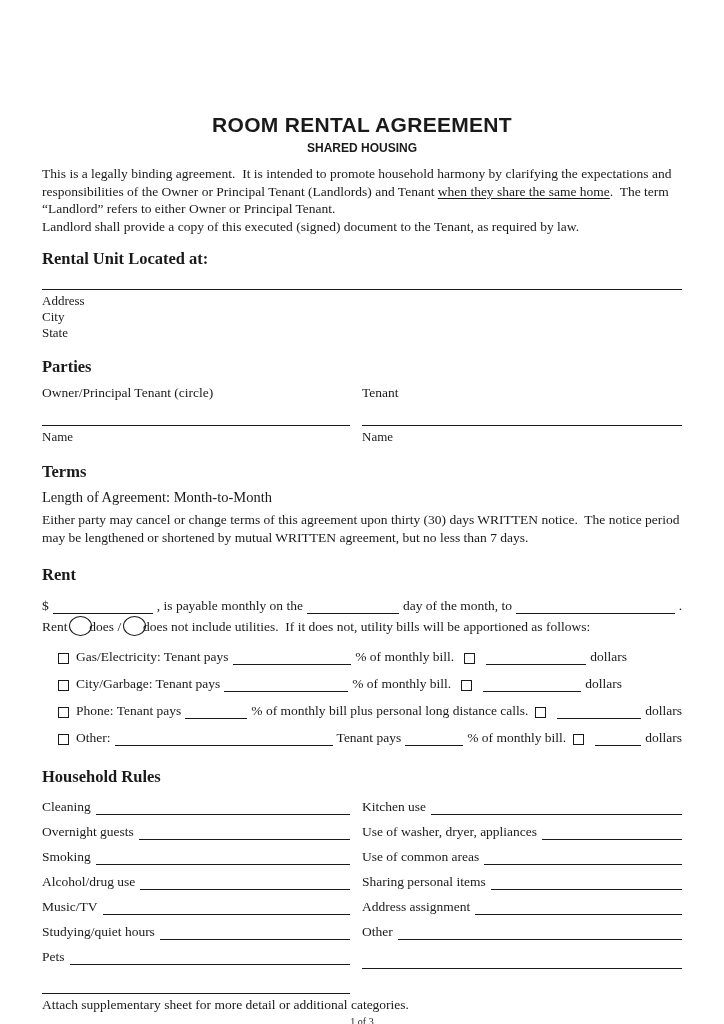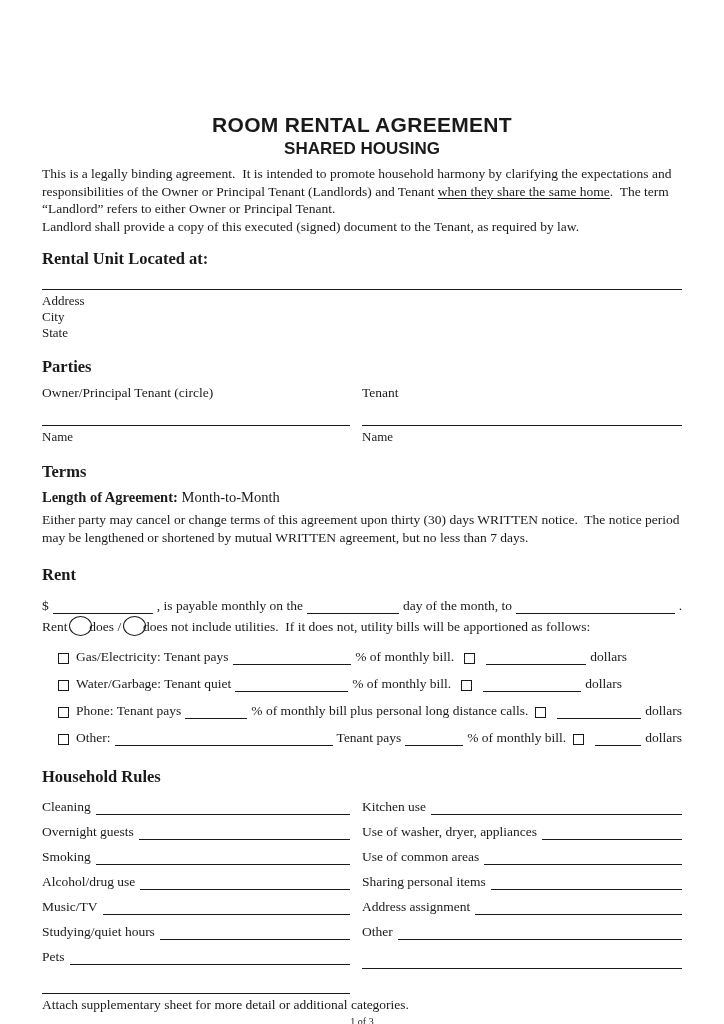--- a/index.html
+++ b/index.html
@@ -14,21 +14,21 @@
     margin: 0 auto;
     overflow: hidden;
   }
   .title {
     font-family: "Liberation Sans", sans-serif;
     font-weight: 700; font-size: 21px; line-height: 23px;
     text-align: center; letter-spacing: .3px;
   }
   .subtitle {
     font-family: "Liberation Sans", sans-serif;
-    font-weight: 700; font-size: 17px; line-height: 19px;
+    font-weight: 700; font-size: 12px; line-height: 19px;
     text-align: center; margin-top: 3px; margin-bottom: 7px;
   }
   .body-text { font-size: 13.5px; line-height: 17.6px; }
   .u { text-decoration: underline; text-underline-offset: 2px; }
   .sec-heading { font-size: 16.5px; font-weight: 700; }
   .mt-rental { margin-top: 14px; }
   .full-line { border-bottom: 1.6px solid #1a1a1a; height: 1px; margin-top: 20px; }
   .labels-row { display: flex; font-size: 13px; margin-top: 3px; flex-direction: column; }
   .labels-row .grow { flex: 1; }
   .labels-row .city-w { width: 150px; }
@@ -83,21 +83,21 @@
     <div class="col-l line-under"></div>
     <div class="col-r line-under"></div>
   </div>
   <div class="two-col">
     <span class="col-l small-label">Name</span>
     <span class="col-r small-label">Name</span>
   </div>
 
   <div class="sec-heading" style="margin-top:17px">Terms</div>
   <div style="font-size:14.5px; margin-top:7px">
-    <span style="font-weight:700">Length of Agreement:</span>
+    <span style="font-weight:400">Length of Agreement:</span>
     <span>Month-to-Month</span>
   </div>
   <p class="body-text" style="margin-top:5px">Either party may cancel or change terms of this agreement upon thirty (30) days WRITTEN notice.&nbsp; The notice period may be lengthened or shortened by mutual WRITTEN agreement, but no less than 7 days.</p>
 
   <div class="sec-heading" style="margin-top:19px">Rent</div>
   <div class="flexrow" style="margin-top:13px">
     <span class="nowrap">$</span>
     <span class="blank" style="width:100px"></span>
     <span class="nowrap">, is payable monthly on the</span>
     <span class="blank" style="width:92px"></span>
@@ -119,21 +119,21 @@
     <span class="nowrap">Gas/Electricity: Tenant pays</span>
     <span class="blank" style="flex:1"></span>
     <span class="nowrap">% of monthly bill.</span>
     <span class="checkbox" style="margin-left:10px"></span>
     <span class="blank" style="width:100px"></span>
     <span class="nowrap">dollars</span>
   </div>
 
   <div class="flexrow" style="margin-top:11px; width:580px; padding-left:16px">
     <span class="checkbox"></span>
-    <span class="nowrap">Water/Garbage: Tenant quiet</span>
+    <span class="nowrap">City/Garbage: Tenant pays</span>
     <span class="blank" style="flex:1"></span>
     <span class="nowrap">% of monthly bill.</span>
     <span class="checkbox" style="margin-left:10px"></span>
     <span class="blank" style="width:98px"></span>
     <span class="nowrap">dollars</span>
   </div>
 
   <div class="flexrow" style="margin-top:11px; padding-left:16px">
     <span class="checkbox"></span>
     <span class="nowrap">Phone: Tenant pays</span>

